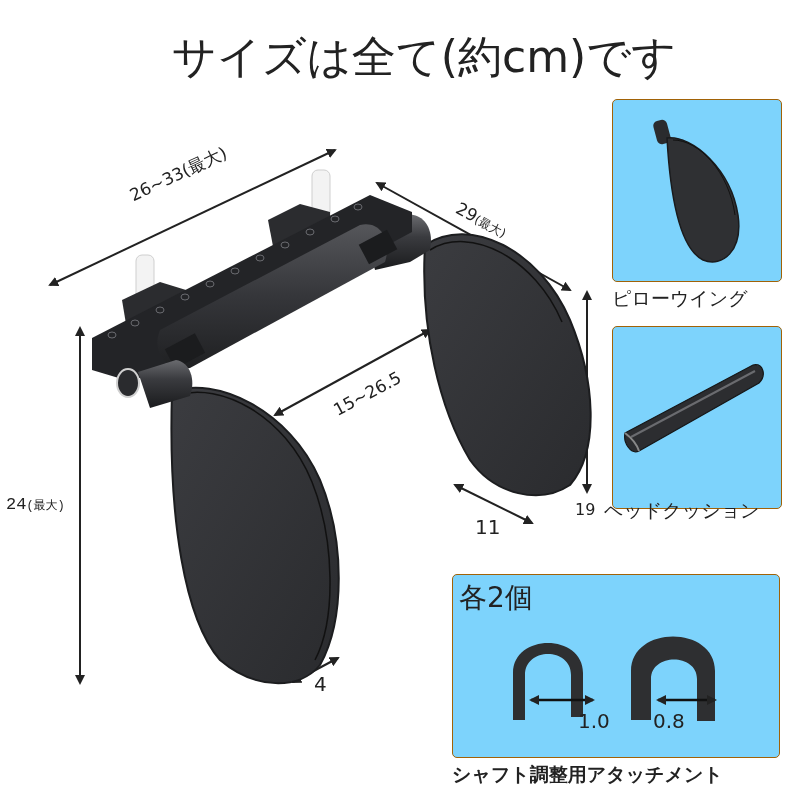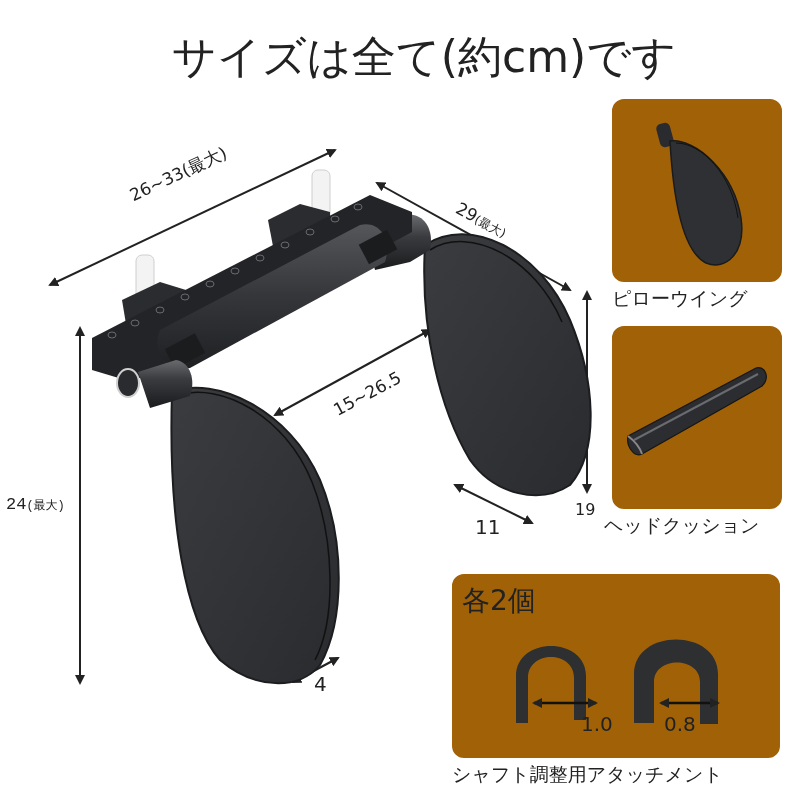--- a/index.html
+++ b/index.html
@@ -3,21 +3,21 @@
 <meta charset="utf-8">
 <style>
   html, body { margin:0; padding:0; }
   body { width:800px; height:800px; background:#ffffff; position:relative; overflow:hidden;
          font-family:"DejaVu Sans","Liberation Sans",sans-serif; color:#222; }
   .title { position:absolute; left:0; top:28px; width:800px; text-align:center;
            font-size:44px; font-weight:500; color:#222; letter-spacing:0px;padding-left:24px; }
   .stage { position:absolute; left:0; top:0; width:800px; height:800px; }
   .dim { position:absolute; font-size:17px; color:#222; white-space:nowrap; }
   .dim .small { font-size:12px; }
-  .panel { position:absolute; background:#a16207; border:4px solid #a16207; border-radius:12px; box-sizing:border-box; }
+  .panel { position:absolute; background:#7dd3fc; border:1px solid #a16207; border-radius:5px; box-sizing:border-box; }
   .caption { position:absolute; font-size:19px; color:#222; white-space:nowrap; text-align:left; }
   .count { position:absolute; font-size:28px; color:#222; }
   .att-label { position:absolute; font-size:20px; color:#222; }
 </style>
 </head>
 <body>
 
 <div class="title">サイズは全て(約cm)です</div>
 
 <svg class="stage" width="800" height="800" viewBox="0 0 800 800">
@@ -120,28 +120,28 @@
 </div>
 <div class="caption" style="left:612px; top:286px; width:170px;">ピローウイング</div>
 
 <div class="panel" style="left:612px; top:326px; width:170px; height:183px;">
   <svg width="166" height="179" viewBox="0 0 166 179">
     <path d="M12,106 L140,38 C150,36 154,48 146,56 L26,124 C18,128 10,116 12,106 Z" fill="#2c2d30" stroke="#151617" stroke-width="1.2"></path>
     <path d="M18,110 L142,44" stroke="#6a6b6f" stroke-width="2"></path>
     <path d="M12,106 C20,112 24,118 26,124" fill="none" stroke="#888" stroke-width="2"></path>
   </svg>
 </div>
-<div class="caption" style="left:604px; top:513px; width:186px;">ヘッドクッション</div>
+<div class="caption" style="left:604px; top:498px; width:186px;">ヘッドクッション</div>
 
 <div class="panel" style="left:452px; top:574px; width:328px; height:184px;">
   <div class="count" style="left:6px; top:4px;">各2個</div>
   <svg width="324" height="180" viewBox="0 0 324 180" style="position:absolute; left:0; top:0;">
 
     <path d="M60,145 L60,98 C60,58 130,58 130,98 L130,142 L118,142 L118,100 C118,72 72,72 72,100 L72,145 Z" fill="#2e2f31"></path>
 
     <path d="M178,145 L178,96 C178,50 262,50 262,96 L262,146 L244,146 L244,104 C244,78 198,78 198,104 L198,145 Z" fill="#2e2f31"></path>
     <line x1="78" y1="125" x2="140" y2="125" stroke="#111" stroke-width="2.5" marker-start="url(#arr)" marker-end="url(#arr)"></line>
     <line x1="205" y1="125" x2="262" y2="125" stroke="#111" stroke-width="2.5" marker-start="url(#arr)" marker-end="url(#arr)"></line>
   </svg>
   <div class="att-label" style="left:79px; top:134px;margin-left:46px;">1.0</div>
-  <div class="att-label" style="left:208px; top:134px;">0.8</div>
+  <div class="att-label" style="left:200px; top:134px;">0.8</div>
 </div>
-<div class="caption" style="left:452px; top:762px; width:328px; font-size:19px;">シャフト調整用アタッチメント</div>
+<div class="caption" style="left:452px; top:762px; width:328px; font-size:19px;font-weight:bold;">シャフト調整用アタッチメント</div>
 
 </body></html>

